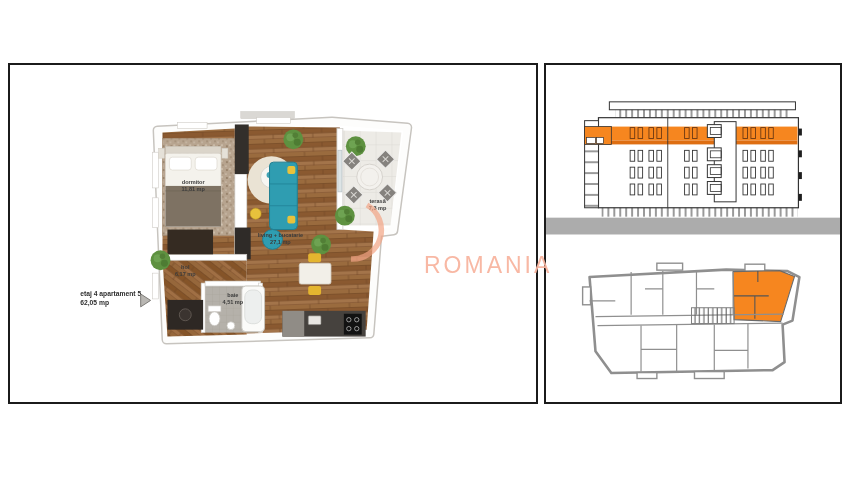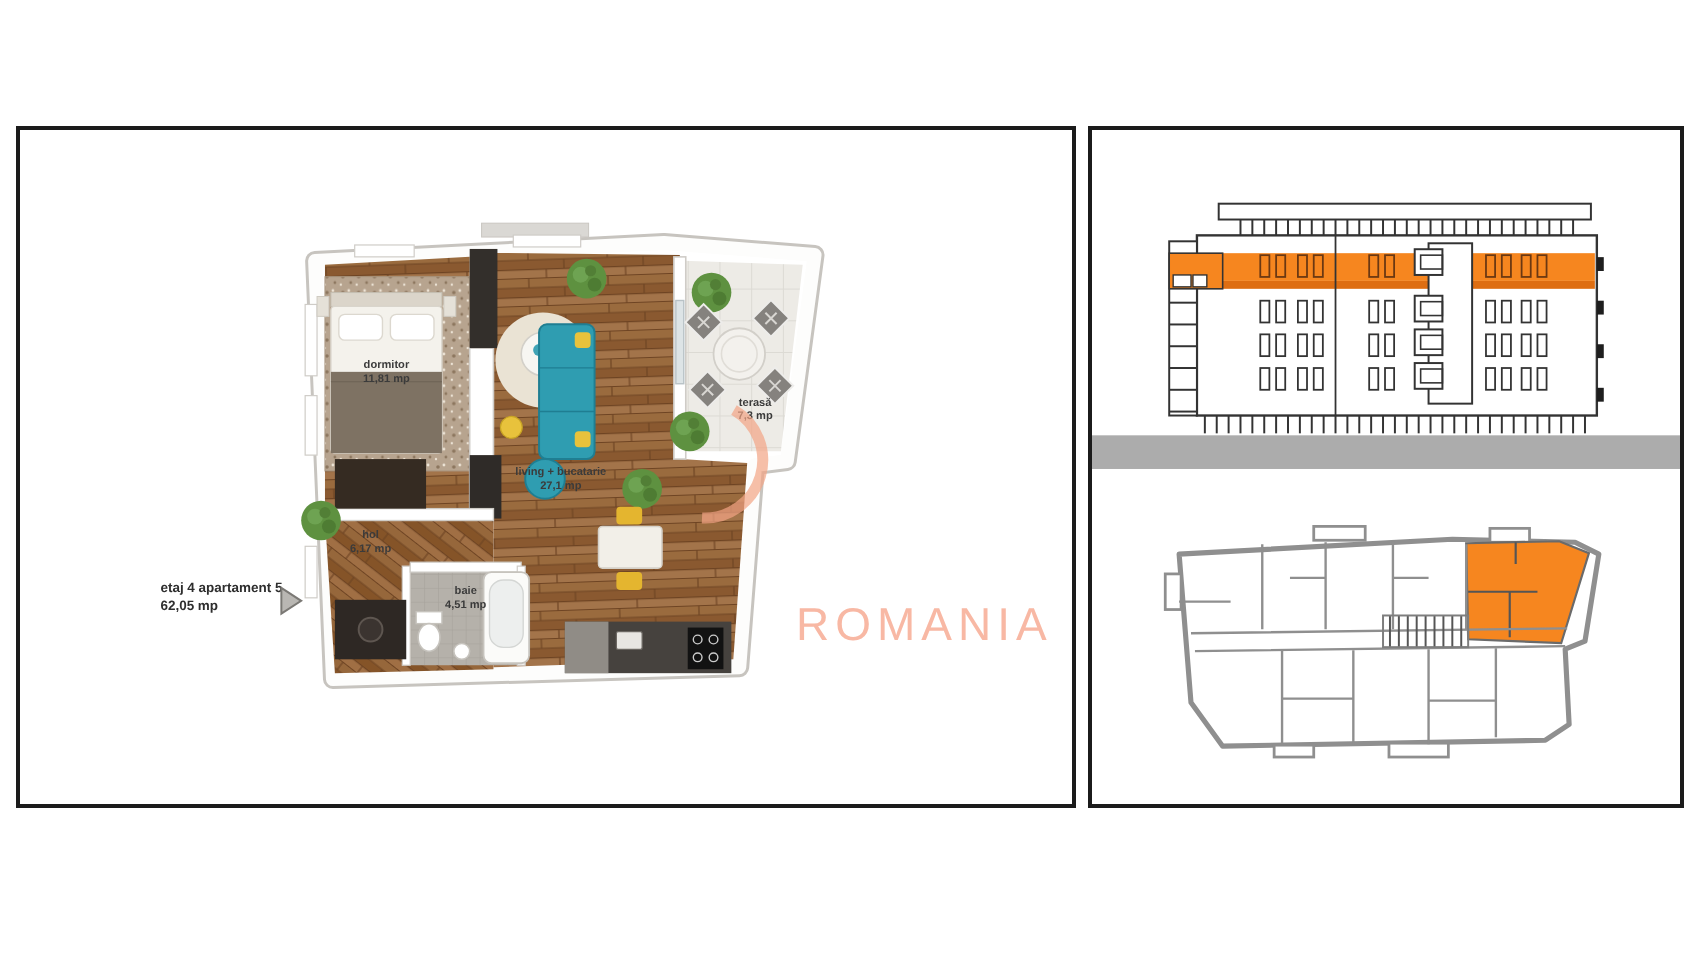--- a/index.html
+++ b/index.html
@@ -8,23 +8,23 @@
     font-family:"Liberation Sans", sans-serif;overflow:hidden;
   }
   .panel{position:absolute;background:#ffffff;border:2px solid #1b1b1b;box-sizing:border-box;}
   #left-panel{left:8px;top:63px;width:530px;height:341px;}
   #right-panel{left:544px;top:63px;width:298px;height:341px;}
   .panel svg{display:block;width:100%;height:100%;}
   text{font-family:"Liberation Sans", sans-serif;}
   .rlab{font-size:5.6px;font-weight:700;fill:#3b3b3b;text-anchor:middle;}
   .ulab{font-size:6.8px;font-weight:700;fill:#2e2e2e;}
   .wm-text{
-    position:absolute;left:398px;top:252px;
+    position:absolute;left:424px;top:252px;
     font-size:23px;font-weight:500;letter-spacing:3px;
-    color:#F8B5A0;opacity:.95;pointer-events:none;white-space:nowrap;margin-top:47px;
+    color:#F8B5A0;opacity:.95;pointer-events:none;white-space:nowrap;
   }
   .wm-arc{position:absolute;left:336px;top:196px;pointer-events:none;}
 </style>
 </head>
 <body>
 
 <div class="panel" id="left-panel">
   <svg viewBox="0 0 529 340">
     <defs>
       <pattern id="wood" width="40" height="14" patternUnits="userSpaceOnUse" patternTransform="rotate(-2)">

